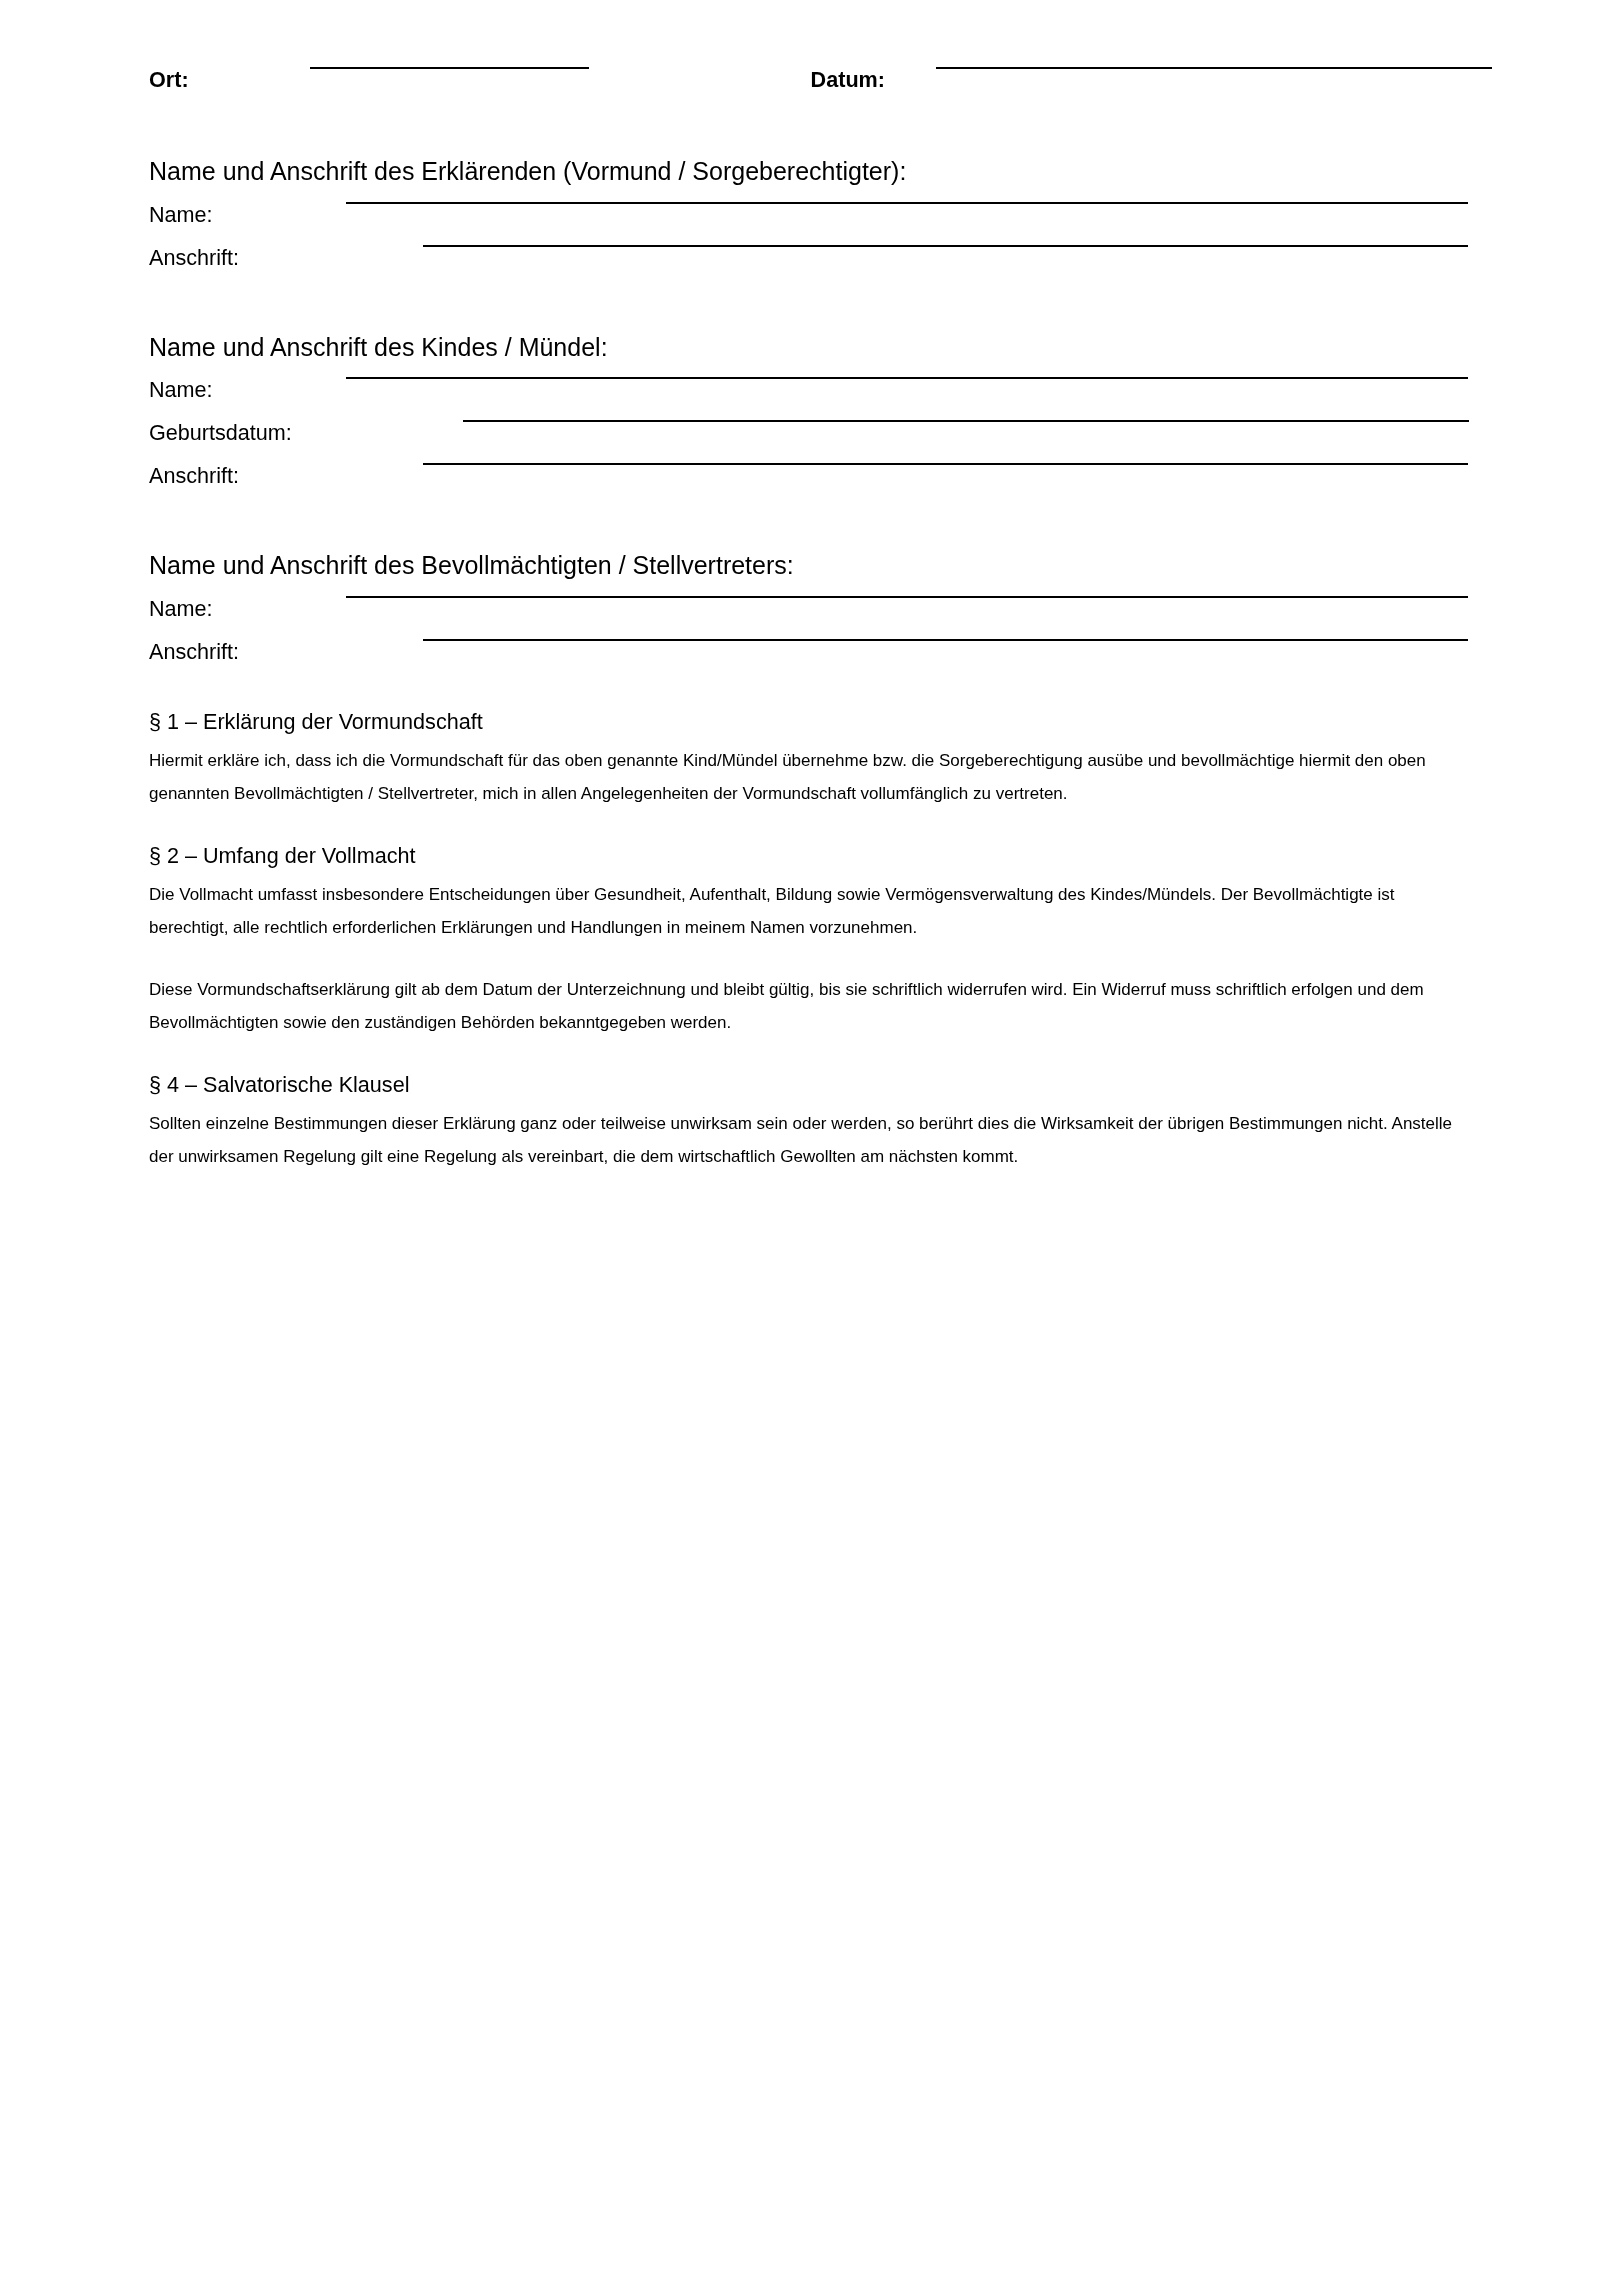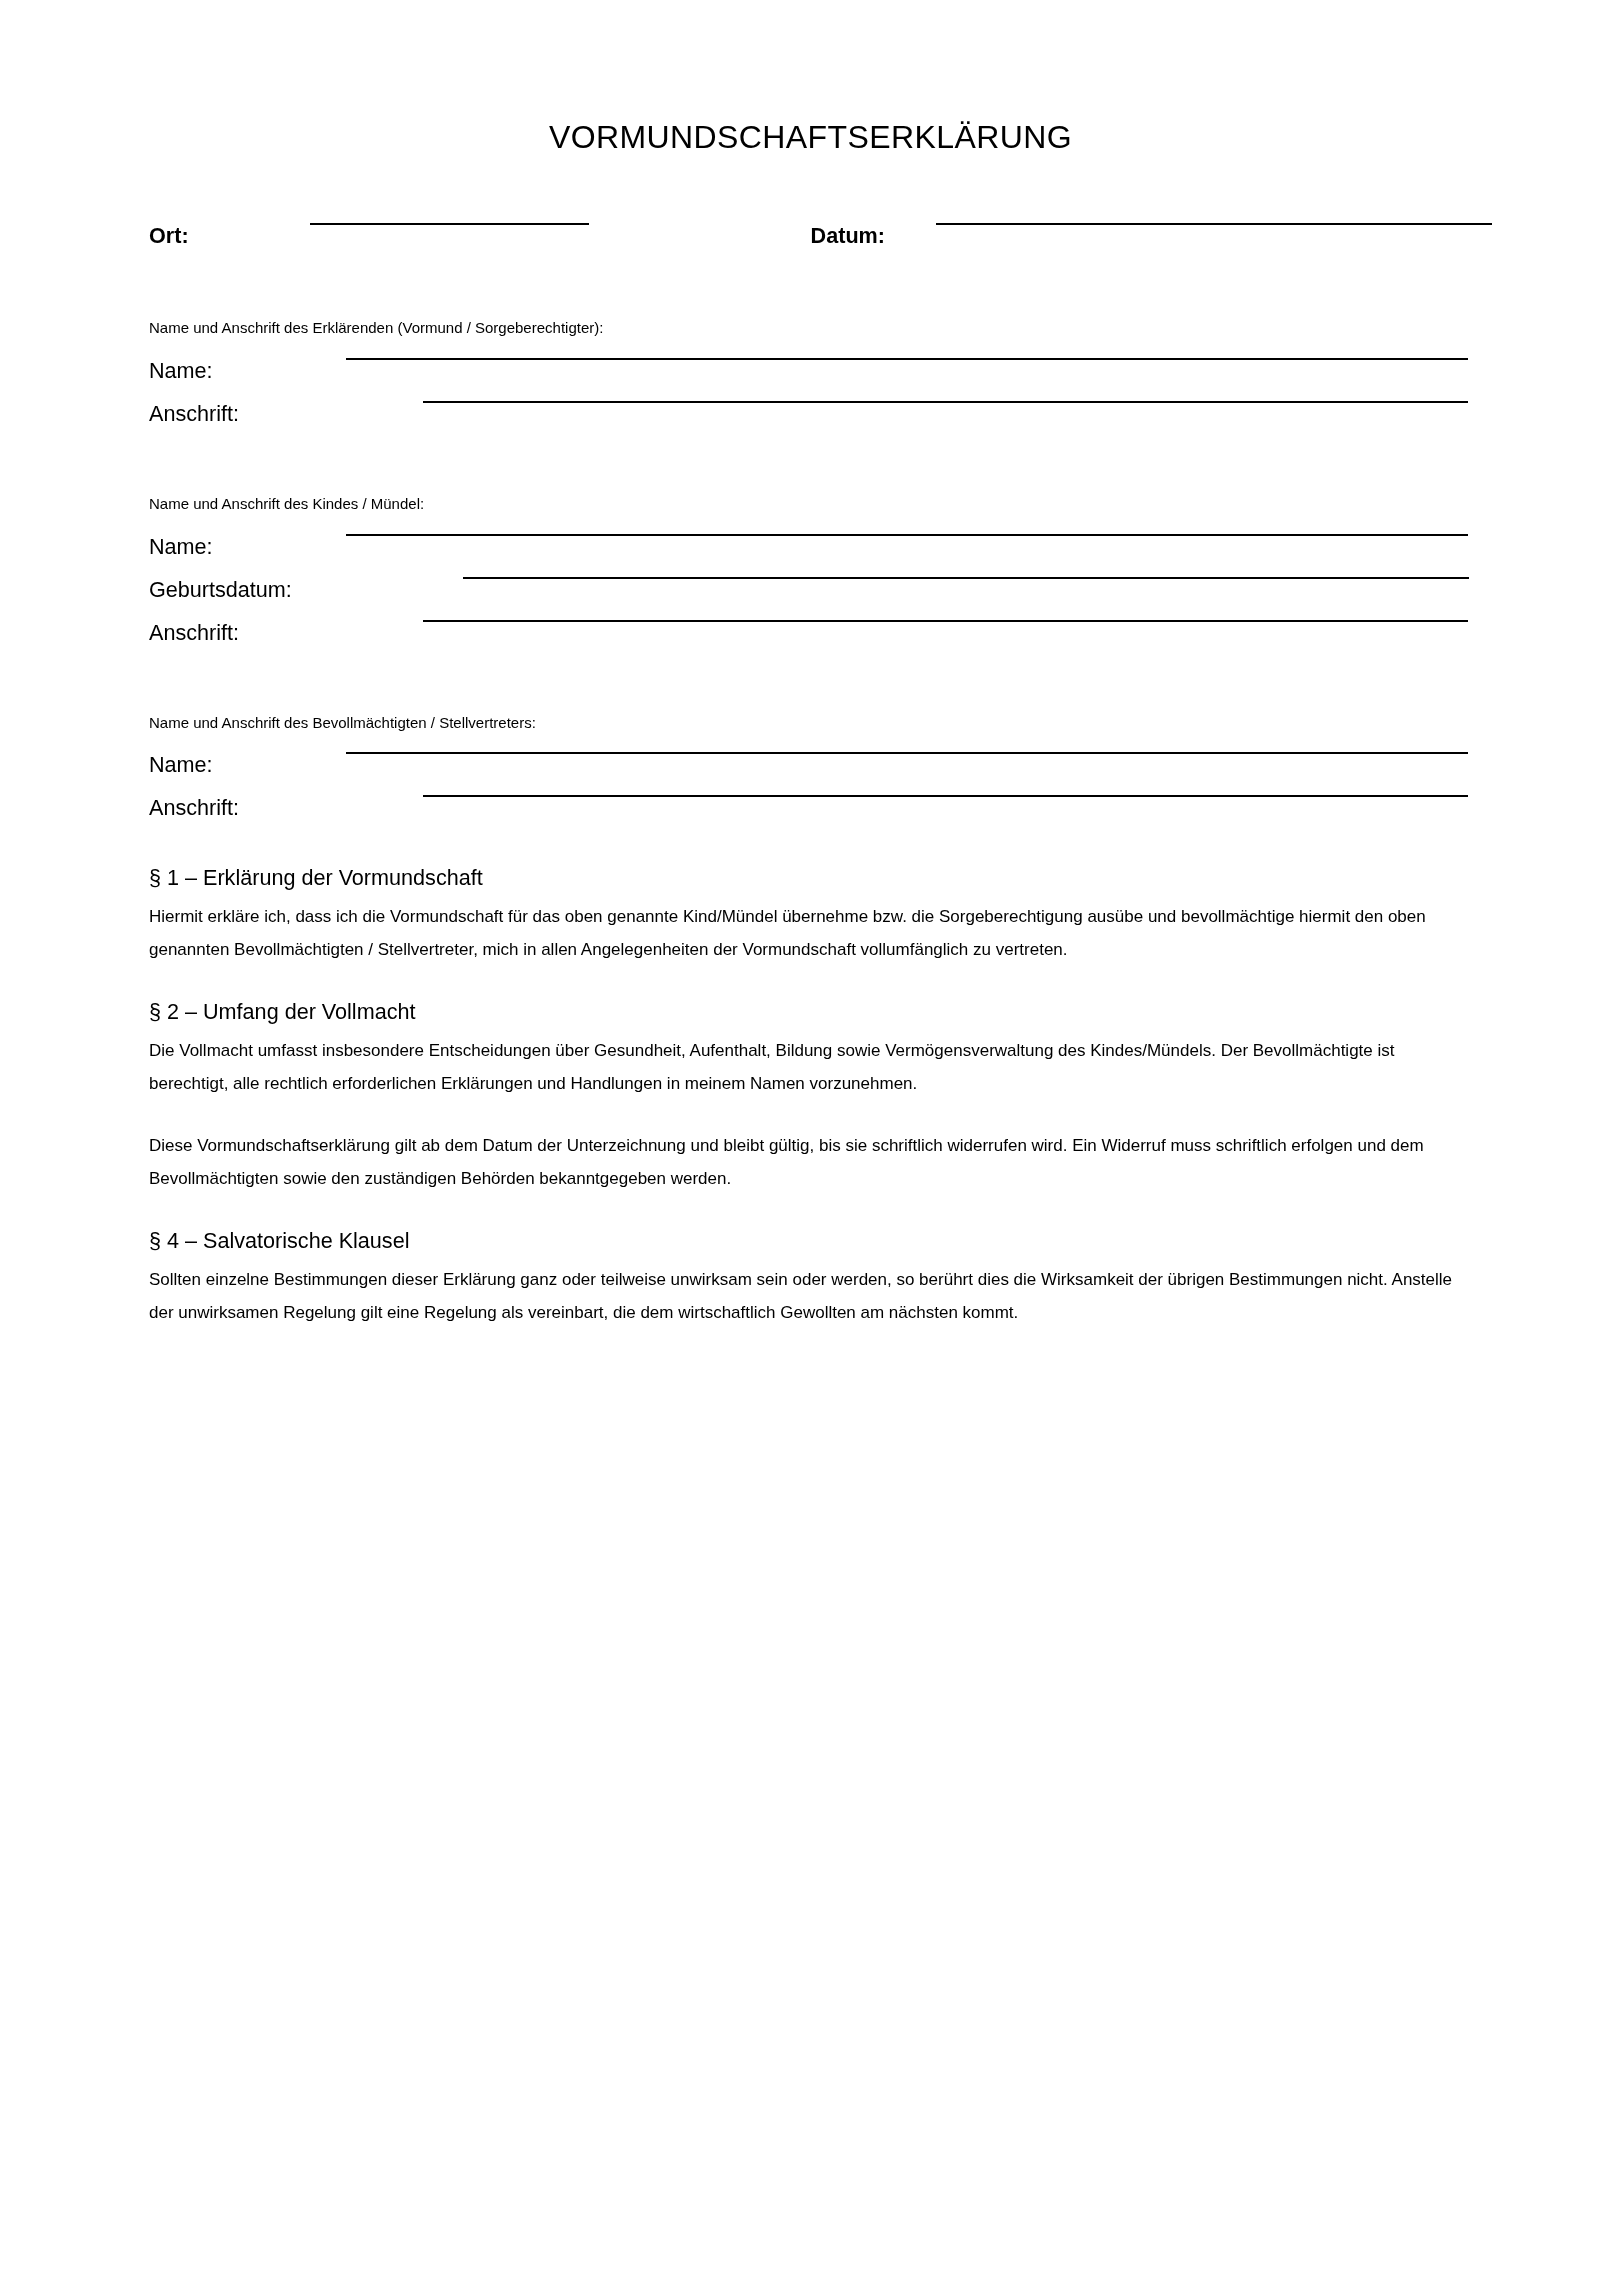--- a/index.html
+++ b/index.html
@@ -63,21 +63,21 @@
   
   .row-ort { margin-top: 67px; }
   .line-ort   { width: 279px; margin-left: 121px; }
   .label-datum { margin-left: 222px; }
   .line-datum { width: 556px; margin-left: 51px; }
 
   
   .person-block { margin-top: 45px; }
 
   .block-heading {
-    font-size: 15px;
+    font-size: 25px;
     line-height: 29px;
     margin: 0 0 15.7px 0;
     font-weight: normal;
   }
 
   .block-row {
     display: flex;
     height: 43px;
   }
 
@@ -111,21 +111,20 @@
     line-height: 33px;
     margin: 0;
     max-width: 1323px;
   }
 </style>
 </head>
 <body>
 
 <div class="page">
 
-  <h1 class="doc-title">VORMUNDSCHAFTSERKLÄRUNG</h1>
 
   <div class="field-row row-ort">
     <span class="field-label">Ort:</span>
     <span class="fill-line line-ort"></span>
     <span class="field-label label-datum">Datum:</span>
     <span class="fill-line line-datum"></span>
   </div>
 
   <div class="person-block">
     <div class="block-heading">Name und Anschrift des Erklärenden (Vormund / Sorgeberechtigter):</div>

